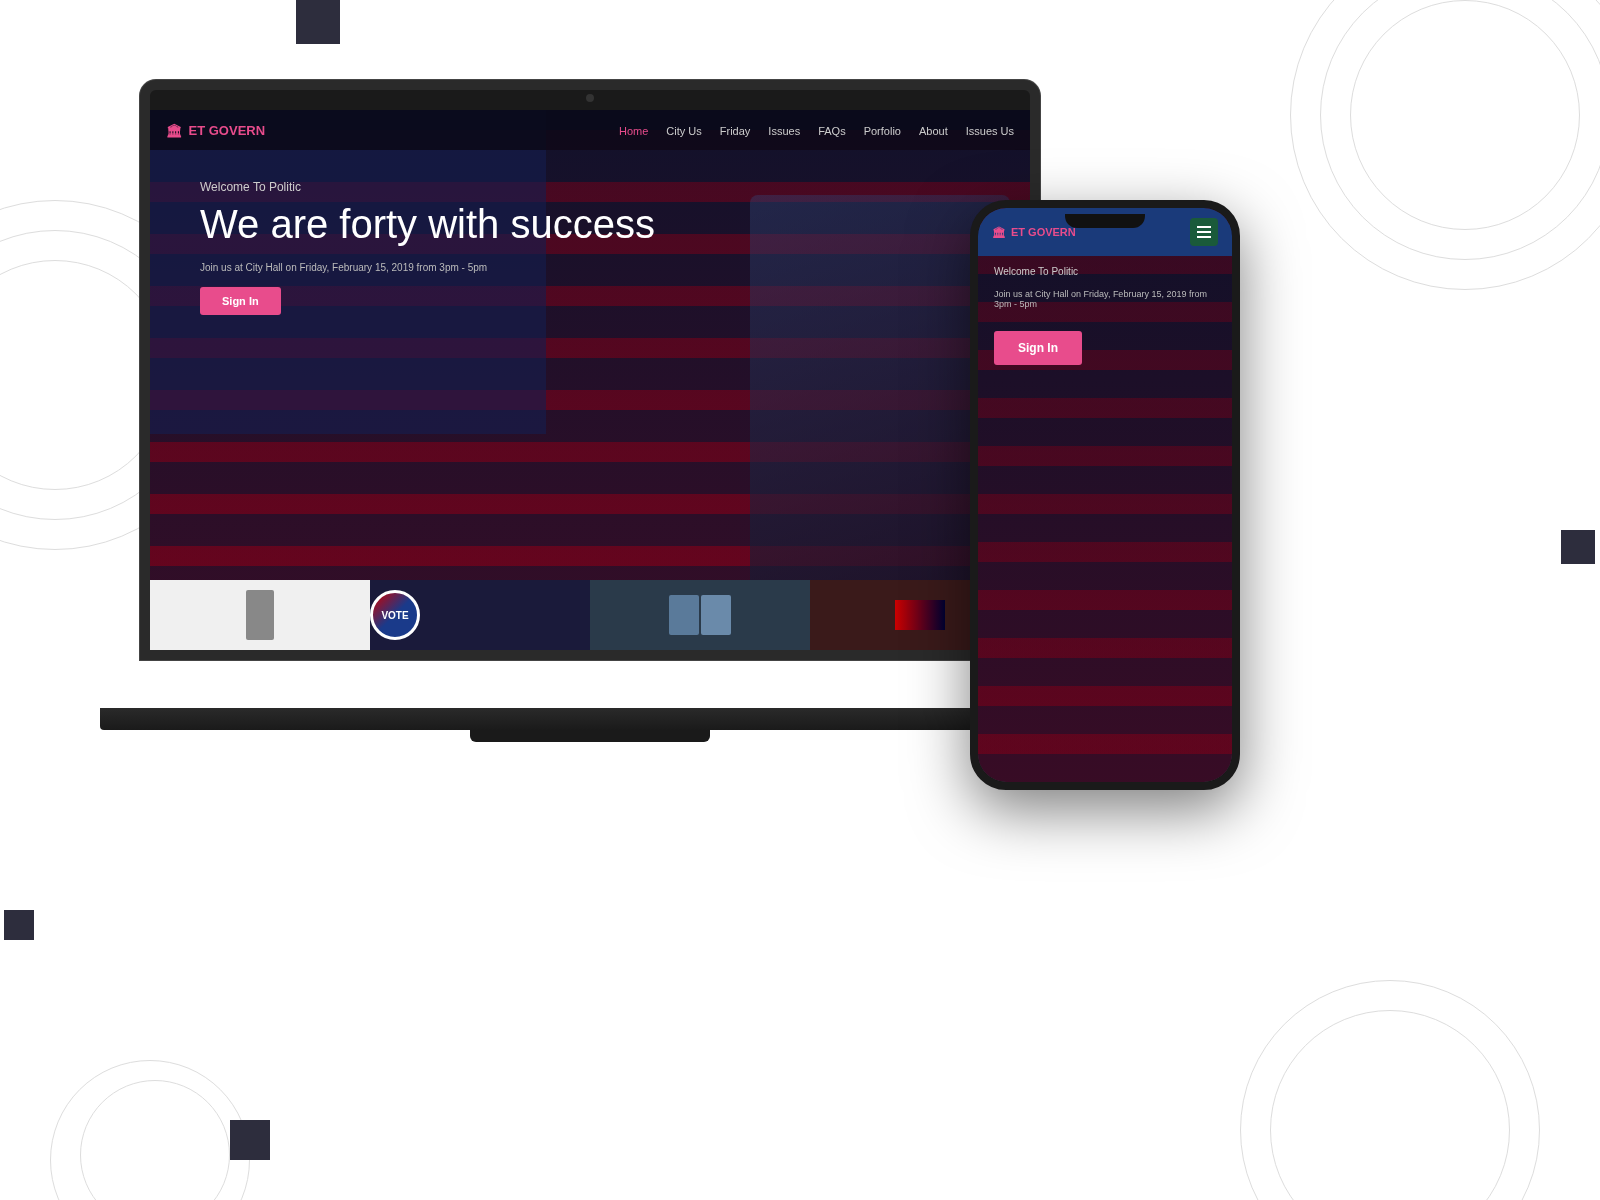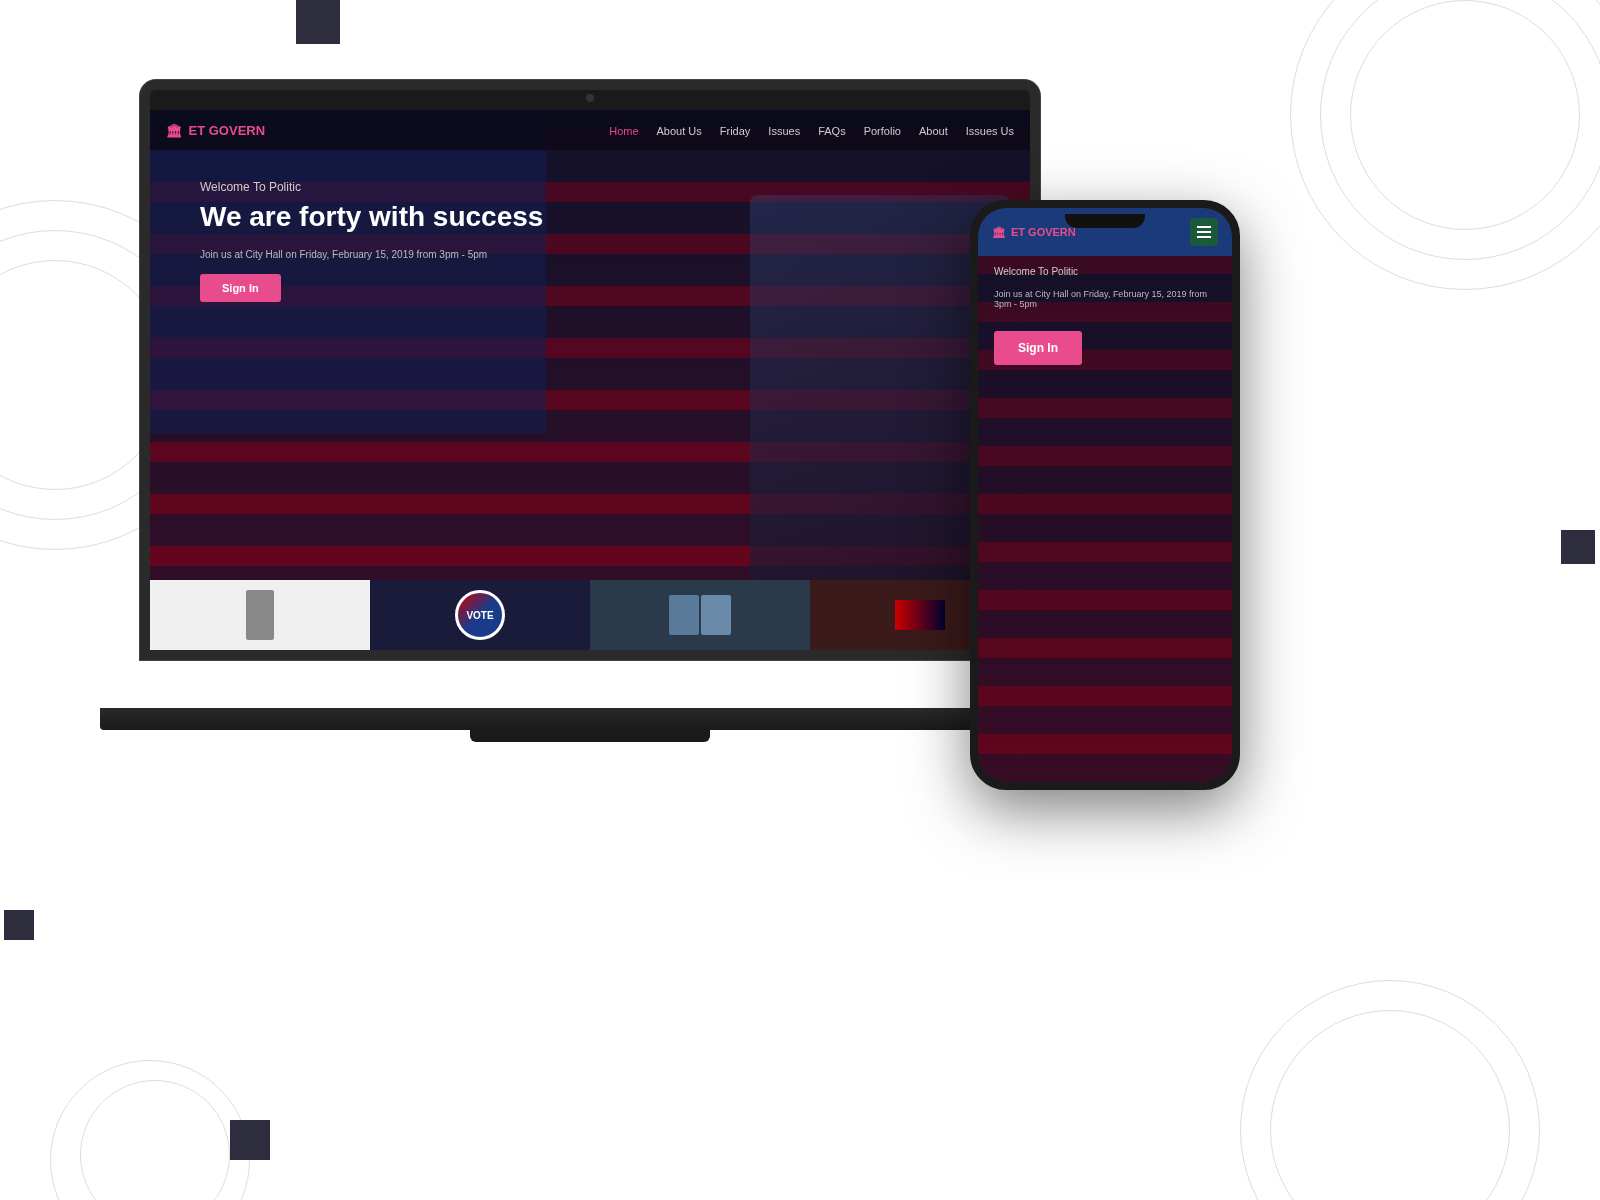--- a/index.html
+++ b/index.html
@@ -175,22 +175,22 @@
     }
 
     .hero-subtitle {
       color: #ccc;
       font-size: 12px;
       margin-bottom: 8px;
     }
 
     .hero-title {
       color: #fff;
-      font-size: 28px;
-      font-weight: 700;
+      font-size: 40px;
+      font-weight: 400;
       line-height: 1.1;
       margin-bottom: 16px;
       max-width: 480px;
     }
 
     .hero-date {
       color: #bbb;
       font-size: 10px;
       margin: 14px 0;
     }
@@ -228,21 +228,20 @@
       background: #f0f0f0;
       display: flex;
       align-items: center;
       justify-content: center;
     }
 
     .thumb-2 {
       background: #1a1a3a;
       display: flex;
       align-items: center;
-      justify-content: center;
     }
 
     .vote-badge {
       width: 50px;
       height: 50px;
       border-radius: 50%;
       background: linear-gradient(135deg, #c00 0%, #1a3a8a 50%);
       display: flex;
       align-items: center;
       justify-content: center;
@@ -585,21 +584,21 @@
           <nav class="nav-desktop">
             <div class="nav-logo">
               <span>🏛</span>
               <span>ET GOVERN</span>
             </div>
             <ul class="nav-links">
               <li class="active">
                 <a>Home</a>
               </li>
               <li>
-                <a>About Us</a>
+                <a>City Us</a>
               </li>
               <li>
                 <a>Friday</a>
               </li>
               <li>
                 <a>Issues</a>
               </li>
               <li>
                 <a>FAQs</a>
               </li>

